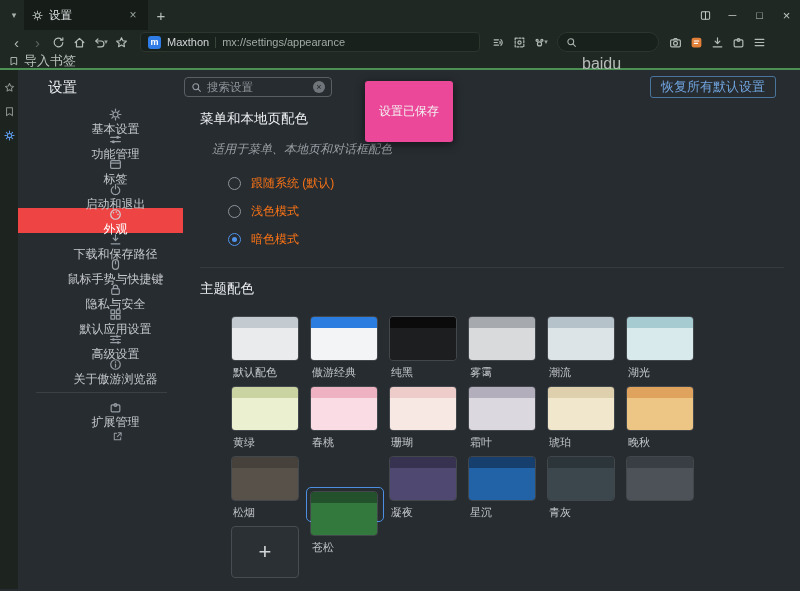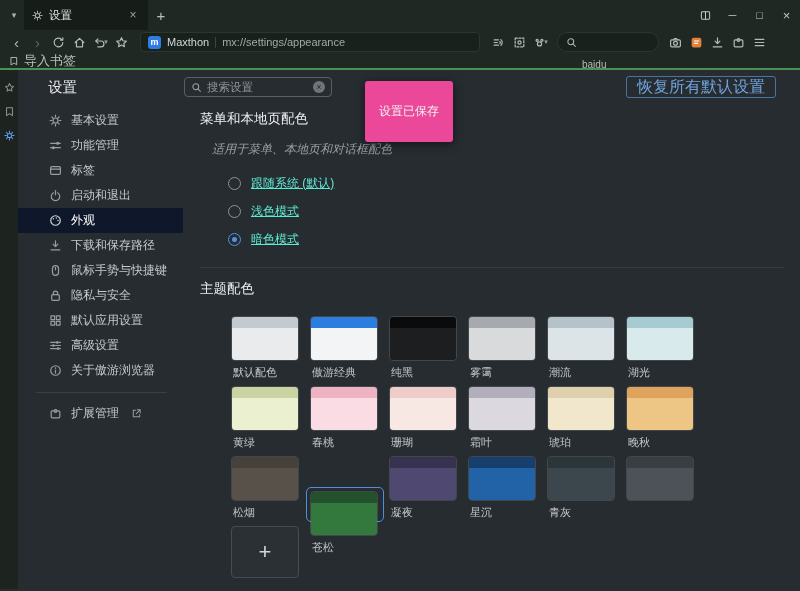--- a/index.html
+++ b/index.html
@@ -27,59 +27,59 @@
   .toolbar { height:24px; display:flex; align-items:center; padding:0 6px; }
   .tool-btn { min-width:21px; height:21px; display:flex; align-items:center; justify-content:center; color:#b4bbb6; font-size:13px; border-radius:3px; }
   .tool-btn.disabled { color:#5d6862; }
   .mini-caret { font-size:7px; color:#9aa29c; margin-left:-2px; }
   .url-pill { width:340px; height:20px; margin:0 8px; background:#18211c; border:1px solid #2c362e; border-radius:4px; display:flex; align-items:center; padding:0 7px; gap:6px; }
   .brand-logo { width:13px; height:13px; border-radius:3px; background:#2f7ce6; color:#fff; font-size:9px; font-weight:bold; flex:none; }
   .brand-name { font-size:11px; color:#d2d6d8; }
   .pill-div { width:1px; height:11px; background:#39443c; }
   .url-text { font-size:11px; color:#a3aaa6; white-space:nowrap; overflow:hidden; }
   .search-pill { width:102px; height:20px; margin:0 6px; background:#18211c; border:1px solid #2c362e; border-radius:10px; display:flex; align-items:center; padding:0 8px; gap:5px; color:#aeb5b1; }
-  .search-text { font-size:10px; color:#b7bcb9;margin-top:44px; }
+  .search-text { font-size:16px; color:#b7bcb9;margin-top:44px; }
 
   .bookmarkbar { height:16px; display:flex; align-items:center; padding:0 9px; gap:5px; border-bottom:2px solid #4c9154; color:#b9c0ba; font-size:13px; }
 
   
   .app-body { display:flex; height:519px; }
   .rail { width:18px; background:#1d2420; display:flex; flex-direction:column; align-items:center; padding-top:12px; gap:13px; color:#8b938e; }
   .rail .active { color:#5f9ef0; }
 
   .settings { flex:1; background:#272c31; display:flex; flex-direction:column; position:relative; min-width:0; }
   .settings-header { height:34px; display:flex; align-items:center; flex:none; }
   .app-title { margin-left:30px; width:136px; font-size:14.5px; color:#e9ebed; }
   .setting-search { width:148px; height:20px; border:1px solid #595f64; border-radius:4px; display:flex; align-items:center; padding:0 6px; gap:5px; color:#99a0a6; }
   .setting-search input { flex:1; min-width:0; background:transparent; border:none; outline:none; color:#d6d9dc; font-size:11.5px; font-family:inherit; }
   .setting-search input::placeholder { color:#8d9499; }
   .clear-btn { width:12px; height:12px; border-radius:50%; background:#6f757a; color:#24282c; font-size:9px; line-height:1; flex:none; }
   .hdr-spacer { flex:1; }
-  .restore-btn { margin-right:24px; height:22px; padding:0 10px; border:1px solid #49759c; border-radius:3px; color:#6fa3dc; font-size:16px; display:flex; align-items:center; background:transparent; font-family:inherit; }
+  .restore-btn { margin-right:24px; height:22px; padding:0 10px; border:1px solid #49759c; border-radius:3px; color:#6fa3dc; font-size:13px; display:flex; align-items:center; background:transparent; font-family:inherit; }
 
   .toast { position:absolute; top:11px; left:50%; transform:translateX(-50%); background:#ec4899; color:#f2f2f2; font-size:12px; padding:22px 14px; border-radius:3px; box-shadow:0 2px 10px rgba(0,0,0,.55); z-index:5; white-space:nowrap; }
 
   .settings-body { flex:1; display:flex; min-height:0; }
   .side-nav { width:165px; flex:none; padding-top:4px; }
-  .nav-item { height:25px; display:flex; align-items:center; gap:9px; padding-left:30px; color:#c5c9ce; font-size:12px; }
+  .nav-item { height:25px; display:flex; align-items:center; padding-left:30px; color:#c5c9ce; font-size:12px;flex-direction:column; }
   .nav-ic { color:#969da3; width:14px; }
-  .nav-item.selected { background:#0f172a; color:#fff; }
+  .nav-item.selected { background:#ef4444; color:#fff; }
   .nav-item.selected .nav-ic { color:#d0d4d8; }
   .nav-divider { margin:9px 16px 8px 18px; border-top:1px solid #3b4045; }
   .ext-ic { color:#969da3; margin-left:3px; }
 
   .content { flex:1; padding:6px 16px 0 17px; overflow:hidden; min-width:0; }
   .section-title { font-size:13.5px; font-weight:normal; color:#eceef0; }
   .mc-sub { margin:13px 0 0 12px; font-size:12px; color:#9aa0a6;font-style:italic; }
   .radio-list { margin:11px 0 0 28px; }
   .radio-row { height:28px; display:flex; align-items:center; gap:10px; }
   .radio { width:13px; height:13px; border:1.5px solid #8d939a; border-radius:50%; display:flex; align-items:center; justify-content:center; flex:none; }
   .radio.sel { border-color:#4f92e8; }
   .radio.sel::after { content:""; width:5px; height:5px; border-radius:50%; background:#4f92e8; }
-  .radio-label { font-size:12px; color:#5eead4;text-decoration:underline; }
+  .radio-label { font-size:12px; color:#f97316; }
 
   .theme-section { margin-top:14px; border-top:1px solid #363b40; padding-top:12px; }
   .store-row { margin:12px 0 0 12px; display:inline-flex; align-items:center; gap:6px; font-size:12px; color:#c6cacf; }
   .store-ic { width:15px; height:15px; border-radius:3px; background:#3f86e8; flex:none; }
   .theme-grid { margin:14px 0 0 27px; display:grid; grid-template-columns:repeat(6,78px); grid-auto-rows:70px; gap:0 1px; }
   .theme-card { padding:3px; border:1px solid transparent; border-radius:5px; }
   .theme-card.sel { border-color:#4c8fe2;margin-top:35px; }
   .swatch { width:68px; height:45px; border-radius:4px; overflow:hidden; border:1px solid rgba(255,255,255,.13); }
   .sw-top { height:11px; }
   .sw-body { height:33px; }

